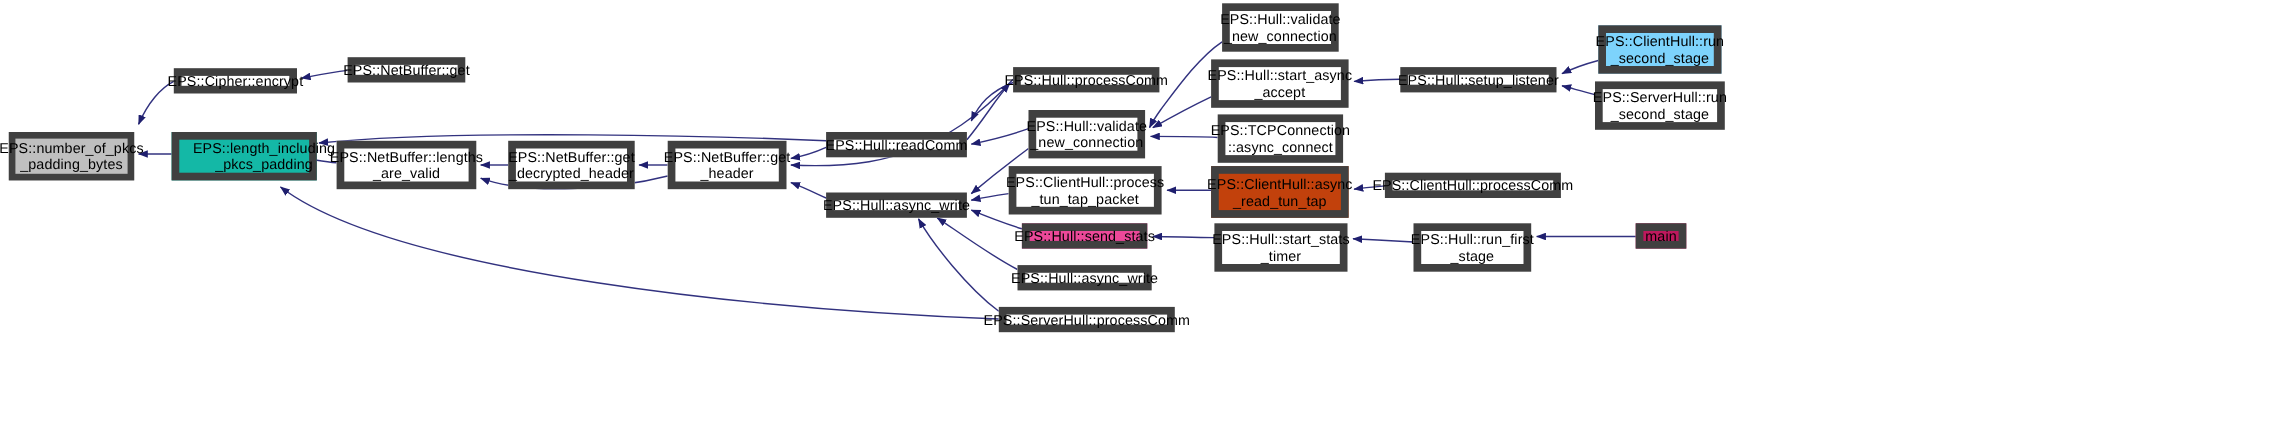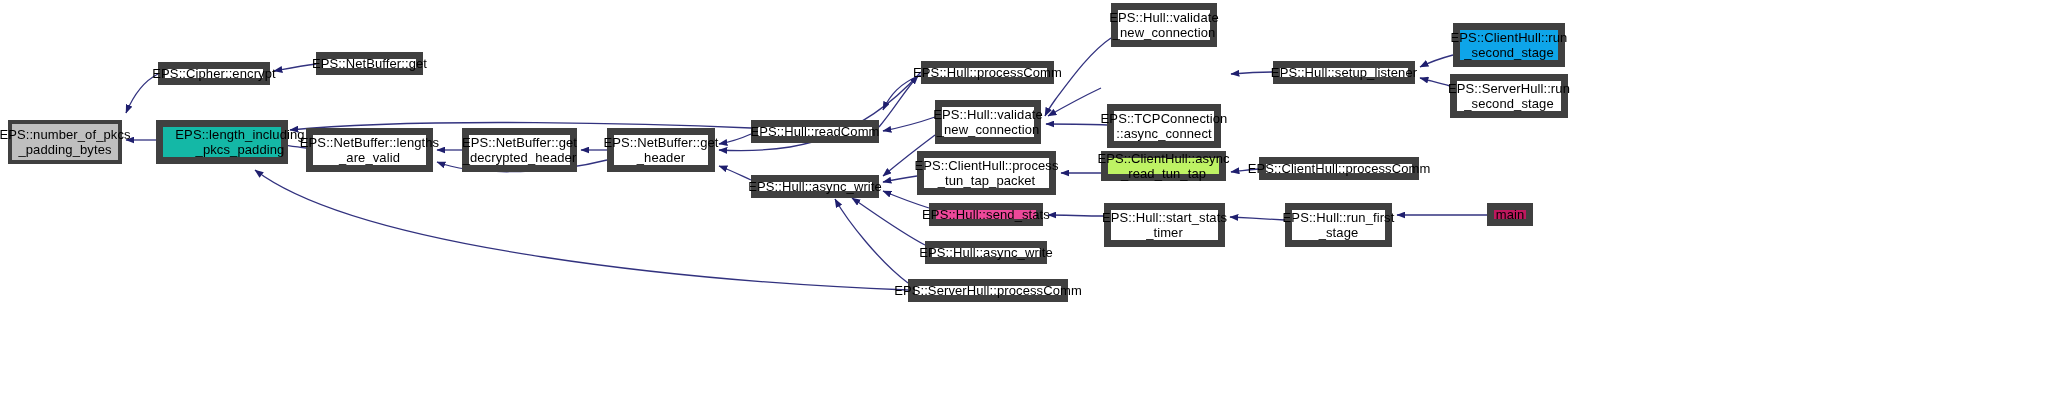--- a/index.html
+++ b/index.html
@@ -42,21 +42,21 @@
     border: 7px solid #0ea5e9;
     color: #000000;
     font-size: 13px;
     line-height: 15px;
     letter-spacing: 0.1px;
     white-space: pre-line;
     cursor: pointer;
   }
   .gnode.highlight {
     background: #bfbfbf;
-    border: 4px solid #c2410c;
+    border: 6px solid #c2410c;
   }
   .gnode .nlabel {
     display: block;
     padding: 0 4px;
     white-space: pre-line;
   }
 </style>
 </head>
 <body>
 
@@ -119,29 +119,31 @@
       <div class="gnode" style="left: 921px; top: 61px; width: 133px; height: 23px; border-color: rgb(64, 64, 64); color: rgb(0, 0, 0); background: rgb(255, 255, 255);"><span class="nlabel">EPS::Hull::processComm</span></div>
       <div class="gnode" style="left: 935px; top: 100px; width: 106px; height: 44px; border-color: rgb(64, 64, 64); color: rgb(0, 0, 0); background: rgb(255, 255, 255);"><span class="nlabel">EPS::Hull::validate
 _new_connection</span></div>
       <div class="gnode" style="left: 917px; top: 151px; width: 139px; height: 44px; border-color: rgb(64, 64, 64); color: rgb(0, 0, 0); background: rgb(255, 255, 255);"><span class="nlabel">EPS::ClientHull::process
 _tun_tap_packet</span></div>
       <div class="gnode" style="left: 929px; top: 203px; width: 114px; height: 23px; border-color: rgb(64, 64, 64); color: rgb(0, 0, 0); background: #ec4899;"><span class="nlabel">EPS::Hull::send_stats</span></div>
       <div class="gnode" style="left: 925px; top: 241px; width: 122px; height: 23px; border-color: rgb(64, 64, 64); color: rgb(0, 0, 0); background: rgb(255, 255, 255);"><span class="nlabel">EPS::Hull::async_write</span></div>
       <div class="gnode" style="left: 908px; top: 279px; width: 160px; height: 23px; border-color: rgb(64, 64, 64); color: rgb(0, 0, 0); background: rgb(255, 255, 255);"><span class="nlabel">EPS::ServerHull::processComm</span></div>
       <div class="gnode" style="left: 1111px; top: 3px; width: 106px; height: 44px; border-color: rgb(64, 64, 64); color: rgb(0, 0, 0); background: rgb(255, 255, 255);"><span class="nlabel">EPS::Hull::validate
 _new_connection</span></div>
+      <div class="gnode" style="left: 1101px; top: 54px; width: 125px; height: 44px; border-color: rgb(64, 64, 64); color: rgb(0, 0, 0); background: rgb(255, 255, 255);"><span class="nlabel">EPS::Hull::start_async
+_accept</span></div>
       <div class="gnode" style="left: 1107px; top: 104px; width: 114px; height: 44px; border-color: rgb(64, 64, 64); color: rgb(0, 0, 0); background: rgb(255, 255, 255);"><span class="nlabel">EPS::TCPConnection
 ::async_connect</span></div>
-      <div class="gnode" style="left: 1101px; top: 151px; width: 125px; height: 30px; border-color: rgb(64, 64, 64); color: rgb(0, 0, 0); background: #bef264;"><span class="nlabel">EPS::ClientHull::async
+      <div class="gnode" style="left: 1101px; top: 151px; width: 125px; height: 47px; border-color: rgb(64, 64, 64); color: rgb(0, 0, 0); background: #c2410c;"><span class="nlabel">EPS::ClientHull::async
 _read_tun_tap</span></div>
       <div class="gnode" style="left: 1104px; top: 203px; width: 121px; height: 44px; border-color: rgb(64, 64, 64); color: rgb(0, 0, 0); background: rgb(255, 255, 255);"><span class="nlabel">EPS::Hull::start_stats
 _timer</span></div>
       <div class="gnode" style="left: 1273px; top: 61px; width: 142px; height: 23px; border-color: rgb(64, 64, 64); color: rgb(0, 0, 0); background: rgb(255, 255, 255);"><span class="nlabel">EPS::Hull::setup_listener</span></div>
       <div class="gnode" style="left: 1259px; top: 157px; width: 160px; height: 23px; border-color: rgb(64, 64, 64); color: rgb(0, 0, 0); background: rgb(255, 255, 255);"><span class="nlabel">EPS::ClientHull::processComm</span></div>
       <div class="gnode" style="left: 1285px; top: 203px; width: 107px; height: 44px; border-color: rgb(64, 64, 64); color: rgb(0, 0, 0); background: rgb(255, 255, 255);"><span class="nlabel">EPS::Hull::run_first
 _stage</span></div>
-      <div class="gnode" style="left: 1453px; top: 23px; width: 112px; height: 44px; border-color: rgb(64, 64, 64); color: rgb(0, 0, 0); background: #0ea5e9;"><span class="nlabel">EPS::ClientHull::run
+      <div class="gnode" style="left: 1453px; top: 23px; width: 112px; height: 44px; border-color: rgb(64, 64, 64); color: rgb(0, 0, 0); background: #7dd3fc;"><span class="nlabel">EPS::ClientHull::run
 _second_stage</span></div>
       <div class="gnode" style="left: 1450px; top: 74px; width: 118px; height: 44px; border-color: rgb(64, 64, 64); color: rgb(0, 0, 0); background: rgb(255, 255, 255);"><span class="nlabel">EPS::ServerHull::run
 _second_stage</span></div>
       <div class="gnode" style="left: 1487px; top: 203px; width: 46px; height: 23px; border-color: rgb(64, 64, 64); color: rgb(0, 0, 0); background: #be185d;"><span class="nlabel">main</span></div>
     </div>
 </div>
 
 </body></html>

